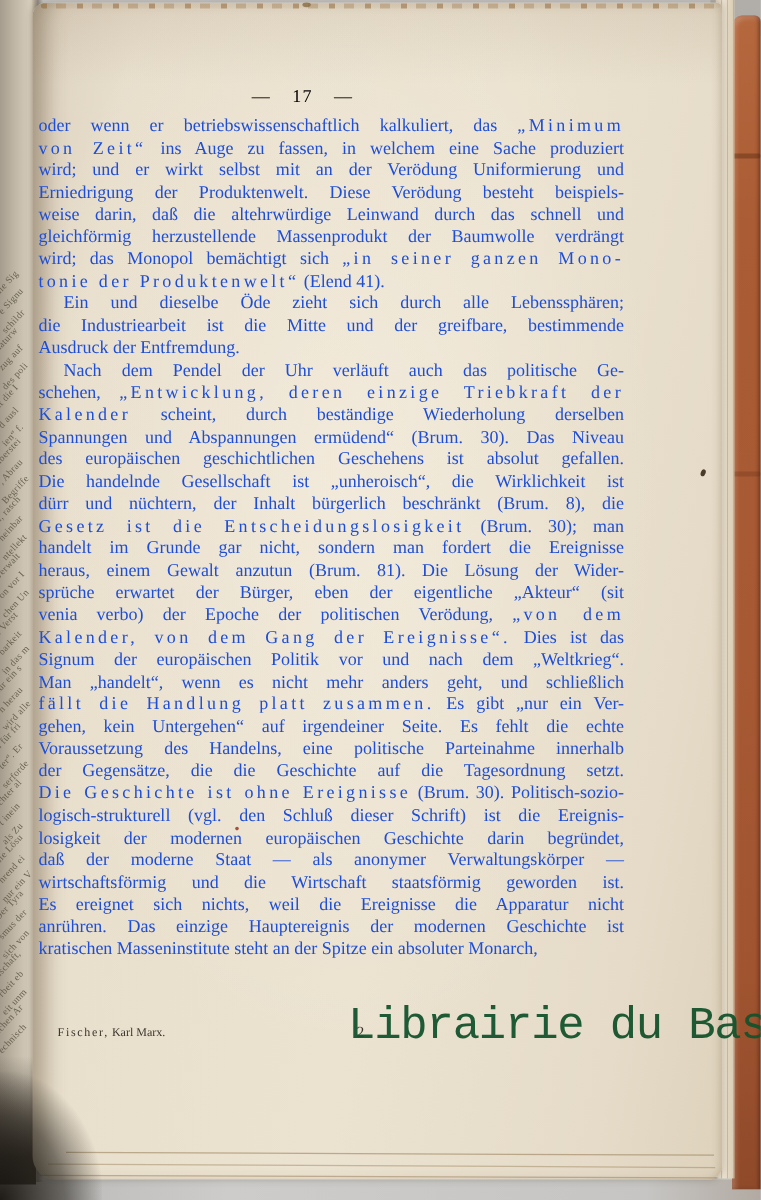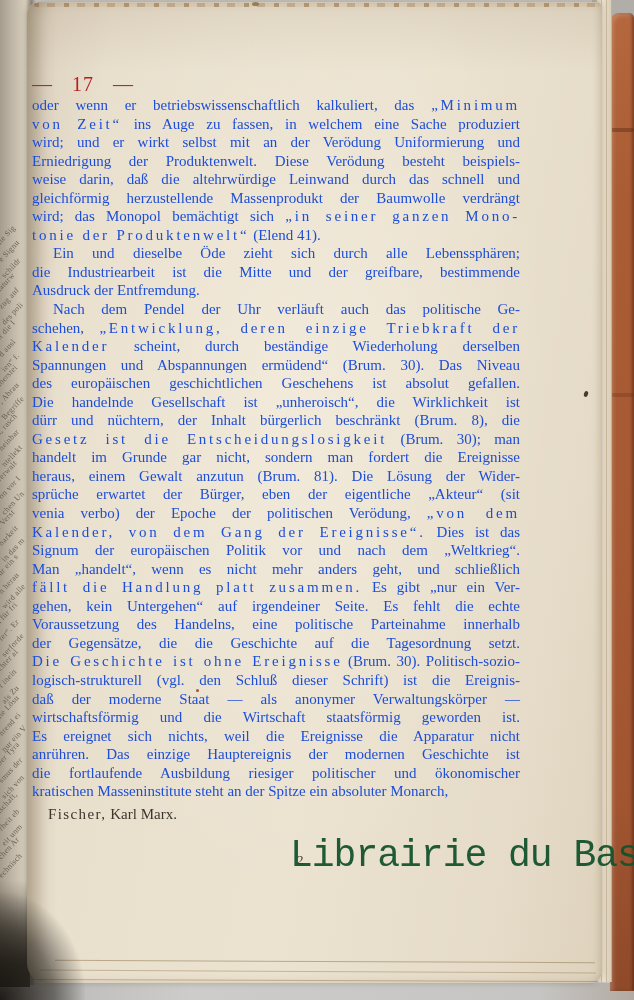--- a/index.html
+++ b/index.html
@@ -47,28 +47,28 @@
     background:repeating-linear-gradient(90deg,rgba(146,103,57,.7) 0 5px,rgba(146,103,57,.08) 5px 13px,
                rgba(146,103,57,.45) 13px 21px,rgba(146,103,57,.1) 21px 30px);}
   .bottom-edge{position:absolute;background:rgba(148,122,82,.55);height:1px;}
   .be1{left:55px;top:961px;width:540px;transform:rotate(.25deg);}
   .be2{left:40px;top:971px;width:556px;transform:rotate(.3deg);opacity:.8;}
   .be3{left:33px;top:980px;width:565px;transform:rotate(.2deg);opacity:.9;}
   .shadow-bl{position:absolute;left:0;top:893px;width:85px;height:107px;
     background:radial-gradient(ellipse at 0% 100%, rgba(22,19,15,.95) 0%, rgba(38,34,28,.55) 45%, rgba(38,34,28,0) 72%);}
 
   
-  .page-header{position:absolute;left:32px;top:73px;width:440px;
-    font-size:20px;color:#b91c1c;letter-spacing:1px;word-spacing:13px;}
+  .page-header{position:absolute;left:32px;top:73px;width:440px;text-align:center;
+    font-size:15px;color:#000000;letter-spacing:1px;word-spacing:13px;}
   .text-block{position:absolute;left:32px;top:96px;width:488px;font-size:15px;color:#1d4ed8;}
   .line{height:18.55px;line-height:18.55px;text-align:justify;text-align-last:justify;overflow:visible;}
   .line.end{text-align-last:left;}
   .line.ind{text-indent:21px;}
   .sp{letter-spacing:.185em;}
-  .footer-sig{position:absolute;left:48px;top:806px;font-size:15px;color:#3c362e;}
+  .footer-sig{position:absolute;left:48px;top:855px;font-size:10px;color:#3c362e;}
   .footer-sig .sps{letter-spacing:1.4px;}
   .sheet-mark{position:absolute;left:297px;top:852px;font-size:13px;color:#3c362e;}
 
   
   .watermark{position:absolute;left:290px;top:835px;font-family:Liberation Mono, monospace;
     font-size:38px;line-height:42px;letter-spacing:-1px;white-space:nowrap;color:#14532d;opacity:.95;}
 
   
   .speck1{position:absolute;left:584px;top:391px;width:4px;height:6px;background:#4a3b28;border-radius:50%;transform:rotate(20deg);}
   .speck2{position:absolute;left:196px;top:689px;width:3px;height:3px;background:#a8503a;border-radius:50%;}
@@ -131,25 +131,25 @@
       <div class="line"><span>venia verbo) der Epoche der politischen Verödung, </span><span class="sp">„von dem</span></div>
       <div class="line"><span class="sp">Kalender, von dem Gang der Ereignisse“.</span><span> Dies ist das</span></div>
       <div class="line"><span>Signum der europäischen Politik vor und nach dem „Weltkrieg“.</span></div>
       <div class="line"><span>Man „handelt“, wenn es nicht mehr anders geht, und schließlich</span></div>
       <div class="line"><span class="sp">fällt die Handlung platt zusammen.</span><span> Es gibt „nur ein Ver-</span></div>
       <div class="line"><span>gehen, kein Untergehen“ auf irgendeiner Seite. Es fehlt die echte</span></div>
       <div class="line"><span>Voraussetzung des Handelns, eine politische Parteinahme innerhalb</span></div>
       <div class="line"><span>der Gegensätze, die die Geschichte auf die Tagesordnung setzt.</span></div>
       <div class="line"><span class="sp">Die Geschichte ist ohne Ereignisse</span><span> (Brum. 30). Politisch-sozio-</span></div>
       <div class="line"><span>logisch-strukturell (vgl. den Schluß dieser Schrift) ist die Ereignis-</span></div>
+      <div class="line"><span>losigkeit der modernen europäischen Geschichte darin begründet,</span></div>
       <div class="line"><span>daß der moderne Staat — als anonymer Verwaltungskörper —</span></div>
       <div class="line"><span>wirtschaftsförmig und die Wirtschaft staatsförmig geworden ist.</span></div>
       <div class="line"><span>Es ereignet sich nichts, weil die Ereignisse die Apparatur nicht</span></div>
       <div class="line"><span>anrühren. Das einzige Hauptereignis der modernen Geschichte ist</span></div>
-      <div class="line"><span>die fortlaufende Ausbildung riesiger politischer und ökonomischer</span></div>
       <div class="line end"><span>kratischen Masseninstitute steht an der Spitze ein absoluter Monarch,</span></div>
     </div>
 
   <div class="footer-sig"><span class="sps">Fischer,</span><span> Karl Marx.</span></div>
   <div class="sheet-mark">2</div>
 
   <div class="speck1"></div>
   <div class="speck2"></div>
   <div class="speck3"></div>
   <div class="shadow-bl"></div>

